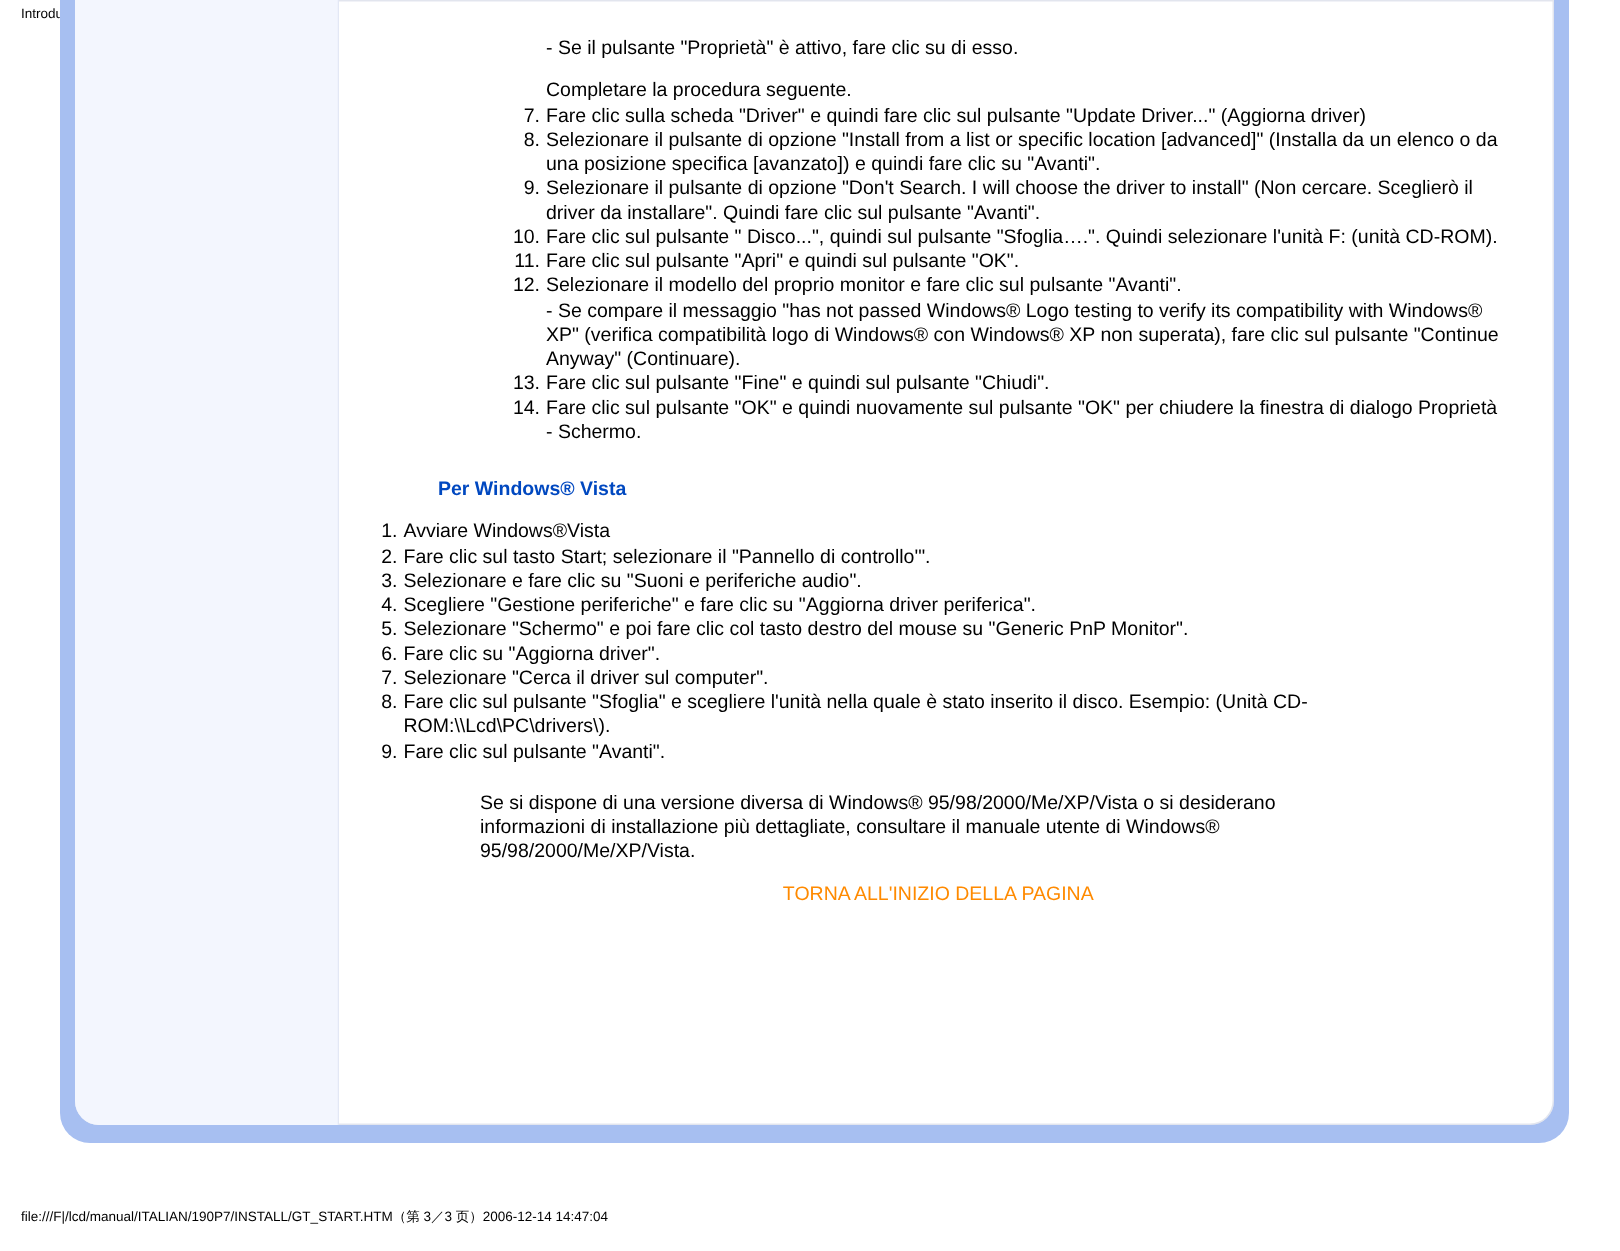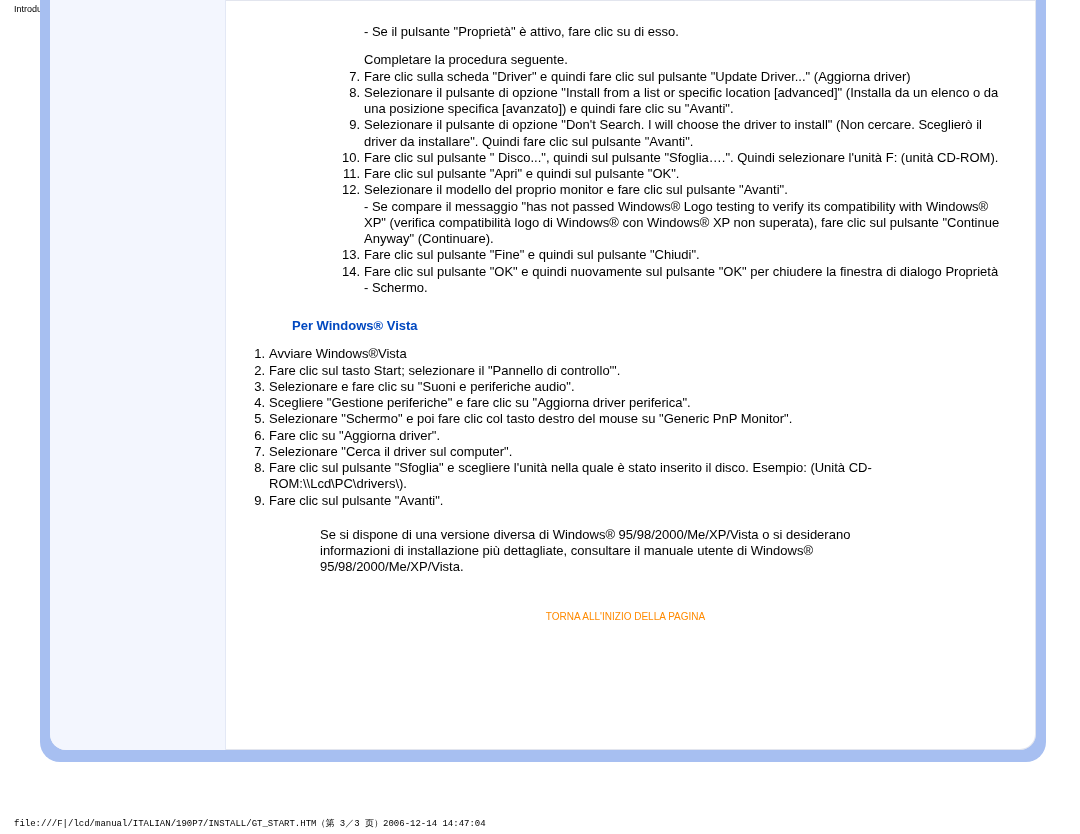--- a/index.html
+++ b/index.html
@@ -97,31 +97,30 @@
     font-size: 13px;
   }
   .note-para {
     margin: 18px 0 0 75px;
     max-width: 560px;
   }
   .back-link {
     display: block;
     text-align: center;
     color: #ff8a00;
-    margin-top: 35px;
-    font-size: 10px;
+    margin-top: 12px;
+    font-size: 13px;
     text-decoration: none;
   }
   .footer-text {
     position: absolute;
     left: 14px;
-    bottom: 4px;
+    bottom: 16px;
     font-size: 9px;
     color: #000;
-    font-family: Liberation Mono, monospace;
   }
 </style>
 </head>
 <body>
 
 <div class="header-label">Introduzione</div>
 
 <div class="outer-frame">
   <div class="inner-panel">
     <div class="sidebar"></div>

